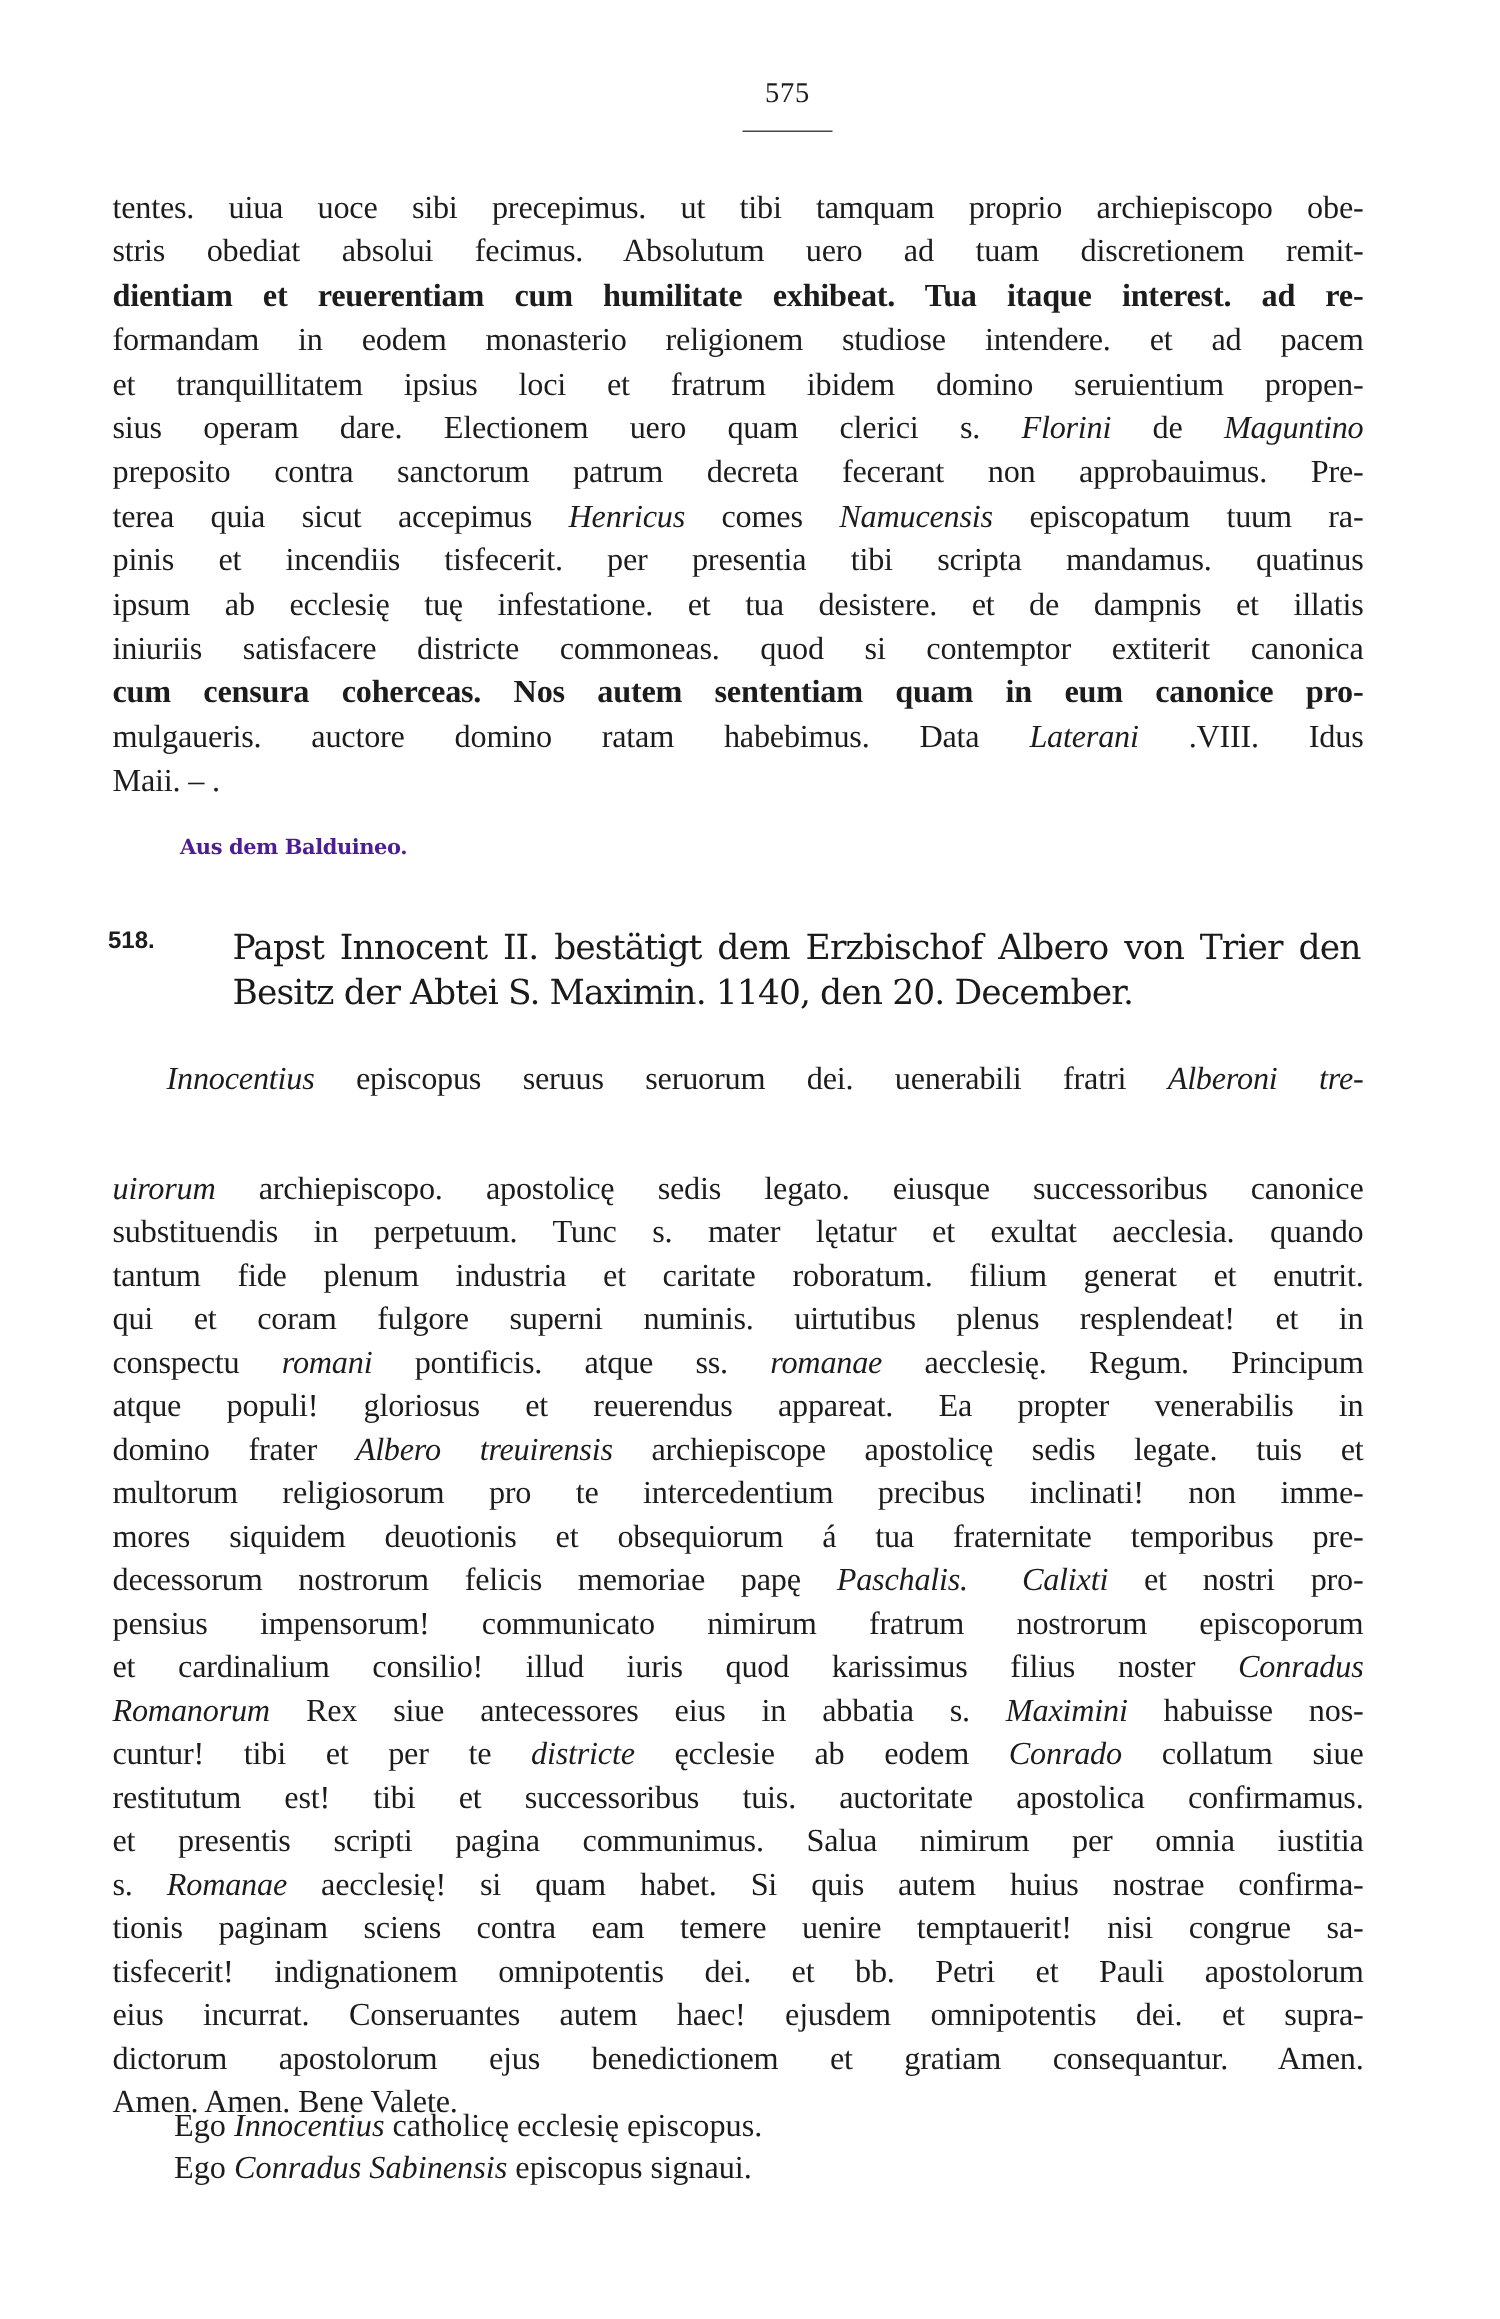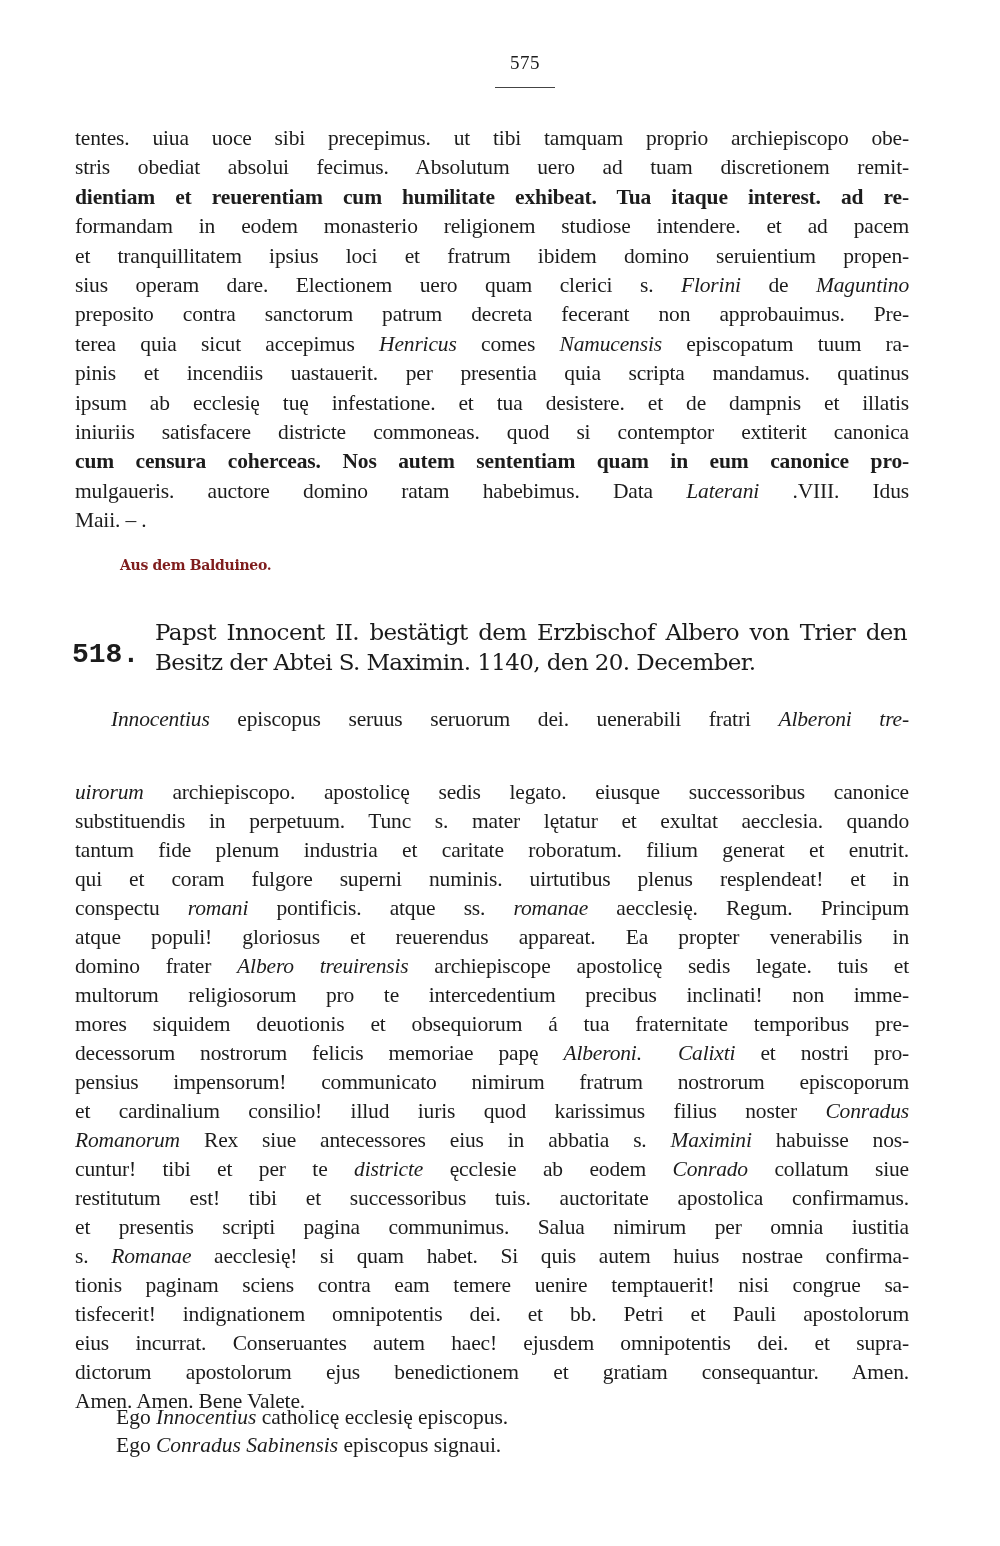--- a/index.html
+++ b/index.html
@@ -26,28 +26,28 @@
     display: block; height: 26.4px; line-height: 26.4px;
     font-size: 21.5px; white-space: nowrap;
     text-align: justify; text-align-last: justify;
     letter-spacing: -0.15px;
   }
   .line.last { text-align-last: left; }
   .line i, .line .it { font-style: italic; }
   .source-note {
     position: absolute; left: 120px; top: 557px;
     font-family: "DejaVu Serif", serif; font-weight: bold;
-    font-size: 14px; letter-spacing: -0.3px; color: #7f1d1d;
+    font-size: 14px; letter-spacing: -0.3px; color: #4c1d95;
   }
   .doc-heading {
     position: absolute; left: 72px; top: 615px; width: 838px;
   }
   .doc-heading .num {
     position: absolute; left: 0; top: 4px;
-    font-family: Liberation Mono, monospace; font-weight: bold; font-size: 28px; margin-top: 20px;
+    font-family: Liberation Sans, sans-serif; font-weight: bold; font-size: 16px;
   }
   .doc-heading .h-line {
     position: absolute; left: 83px; width: 752px;
     font-family: "DejaVu Serif", serif; font-size: 23px; white-space: nowrap;
     text-align: justify; text-align-last: justify; letter-spacing: -0.6px;
     color: #1a1a1a;
   }
   .doc-heading .h-line.l1 { top: 4px; }
   .doc-heading .h-line.l2 { top: 34px; width: auto; text-align-last: left; }
   .sig { position: absolute; left: 116px; font-size: 21.5px; white-space: nowrap; }
@@ -61,21 +61,21 @@
 
   <div class="block" id="para1" style="top:124px">
       <span class="line" style="height: 29.4px; line-height: 29.4px;"><span>tentes. uiua uoce sibi precepimus. ut tibi tamquam proprio archiepiscopo obe-</span></span>
       <span class="line" style="height: 29.4px; line-height: 29.4px;"><span>stris obediat absolui fecimus.  Absolutum uero ad tuam discretionem remit-</span></span>
       <span class="line" style="height: 29.4px; line-height: 29.4px; font-weight: bold;"><span>dientiam et reuerentiam cum humilitate exhibeat.  Tua itaque interest. ad re-</span></span>
       <span class="line" style="height: 29.4px; line-height: 29.4px;"><span>formandam in eodem monasterio religionem studiose intendere. et ad pacem</span></span>
       <span class="line" style="height: 29.4px; line-height: 29.4px;"><span>et tranquillitatem ipsius loci et fratrum ibidem domino seruientium propen-</span></span>
       <span class="line" style="height: 29.4px; line-height: 29.4px;"><span>sius operam dare.  Electionem uero quam clerici s. </span><i>Florini</i><span> de </span><i>Maguntino</i></span>
       <span class="line" style="height: 29.4px; line-height: 29.4px;"><span>preposito contra sanctorum patrum decreta fecerant non approbauimus.  Pre-</span></span>
       <span class="line" style="height: 29.4px; line-height: 29.4px;"><span>terea quia sicut accepimus </span><i>Henricus</i><span> comes </span><i>Namucensis</i><span> episcopatum tuum ra-</span></span>
-      <span class="line" style="height: 29.4px; line-height: 29.4px;"><span>pinis et incendiis uastauerit. per presentia quia scripta mandamus. quatinus</span></span>
+      <span class="line" style="height: 29.4px; line-height: 29.4px;"><span>pinis et incendiis tisfecerit. per presentia tibi scripta mandamus. quatinus</span></span>
       <span class="line" style="height: 29.4px; line-height: 29.4px;"><span>ipsum ab ecclesię tuę infestatione. et tua desistere. et de dampnis et illatis</span></span>
       <span class="line" style="height: 29.4px; line-height: 29.4px;"><span>iniuriis satisfacere districte commoneas. quod si contemptor extiterit canonica</span></span>
       <span class="line" style="height: 29.4px; line-height: 29.4px; font-weight: bold;"><span>cum censura coherceas.  Nos autem sententiam quam in eum canonice pro-</span></span>
       <span class="line" style="height: 29.4px; line-height: 29.4px;"><span>mulgaueris. auctore domino ratam habebimus.  Data </span><i>Laterani</i><span> .VIII.  Idus</span></span>
       <span class="line last" style="height: 29.4px; line-height: 29.4px;"><span>Maii. – .</span></span>
     </div>
 
   <div class="source-note">Aus dem Balduineo.</div>
 
   <div class="doc-heading">
@@ -88,21 +88,21 @@
       <span class="line" style="height: 29px; line-height: 29px;"><span style="display: inline-block; width: 36px;"></span><i>Innocentius</i><span> episcopus seruus seruorum dei. uenerabili fratri </span><i>Alberoni tre-</i></span>
       <span class="line" style="height: 29px; line-height: 29px; margin-top: 44px;"><i>uirorum</i><span> archiepiscopo. apostolicę sedis legato. eiusque successoribus canonice</span></span>
       <span class="line" style="height: 29px; line-height: 29px;"><span>substituendis in perpetuum.  Tunc s. mater lętatur et exultat aecclesia. quando</span></span>
       <span class="line" style="height: 29px; line-height: 29px;"><span>tantum fide plenum industria et caritate roboratum. filium generat et enutrit.</span></span>
       <span class="line" style="height: 29px; line-height: 29px;"><span>qui et coram fulgore superni numinis. uirtutibus plenus resplendeat! et in</span></span>
       <span class="line" style="height: 29px; line-height: 29px;"><span>conspectu </span><i>romani</i><span> pontificis. atque ss. </span><i>romanae</i><span> aecclesię. Regum.  Principum</span></span>
       <span class="line" style="height: 29px; line-height: 29px;"><span>atque populi! gloriosus et reuerendus appareat.  Ea propter venerabilis in</span></span>
       <span class="line" style="height: 29px; line-height: 29px;"><span>domino frater </span><i>Albero treuirensis</i><span> archiepiscope apostolicę sedis legate. tuis et</span></span>
       <span class="line" style="height: 29px; line-height: 29px;"><span>multorum religiosorum pro te intercedentium precibus inclinati! non imme-</span></span>
       <span class="line" style="height: 29px; line-height: 29px;"><span>mores siquidem deuotionis et obsequiorum á tua fraternitate temporibus pre-</span></span>
-      <span class="line" style="height: 29px; line-height: 29px;"><span>decessorum nostrorum felicis memoriae papę </span><i>Alberoni.</i><span style="display: inline-block; width: 36px;"></span><i>Calixti</i><span> et nostri pro-</span></span>
+      <span class="line" style="height: 29px; line-height: 29px;"><span>decessorum nostrorum felicis memoriae papę </span><i>Paschalis.</i><span style="display: inline-block; width: 36px;"></span><i>Calixti</i><span> et nostri pro-</span></span>
       <span class="line" style="height: 29px; line-height: 29px;"><span>pensius impensorum! communicato nimirum fratrum nostrorum episcoporum</span></span>
       <span class="line" style="height: 29px; line-height: 29px;"><span>et cardinalium consilio! illud iuris quod karissimus filius noster </span><i>Conradus</i></span>
       <span class="line" style="height: 29px; line-height: 29px;"><i>Romanorum</i><span> Rex siue antecessores eius in abbatia s. </span><i>Maximini</i><span> habuisse nos-</span></span>
       <span class="line" style="height: 29px; line-height: 29px;"><span>cuntur! tibi et per te </span><i>districte</i><span> ęcclesie ab eodem </span><i>Conrado</i><span> collatum siue</span></span>
       <span class="line" style="height: 29px; line-height: 29px;"><span>restitutum est! tibi et successoribus tuis. auctoritate apostolica confirmamus.</span></span>
       <span class="line" style="height: 29px; line-height: 29px;"><span>et presentis scripti pagina communimus.  Salua nimirum per omnia iustitia</span></span>
       <span class="line" style="height: 29px; line-height: 29px;"><span>s. </span><i>Romanae</i><span> aecclesię! si quam habet.  Si quis autem huius nostrae confirma-</span></span>
       <span class="line" style="height: 29px; line-height: 29px;"><span>tionis paginam sciens contra eam temere uenire temptauerit! nisi congrue sa-</span></span>
       <span class="line" style="height: 29px; line-height: 29px;"><span>tisfecerit! indignationem omnipotentis dei. et bb. Petri et Pauli apostolorum</span></span>
       <span class="line" style="height: 29px; line-height: 29px;"><span>eius incurrat.  Conseruantes autem haec! ejusdem omnipotentis dei. et supra-</span></span>

